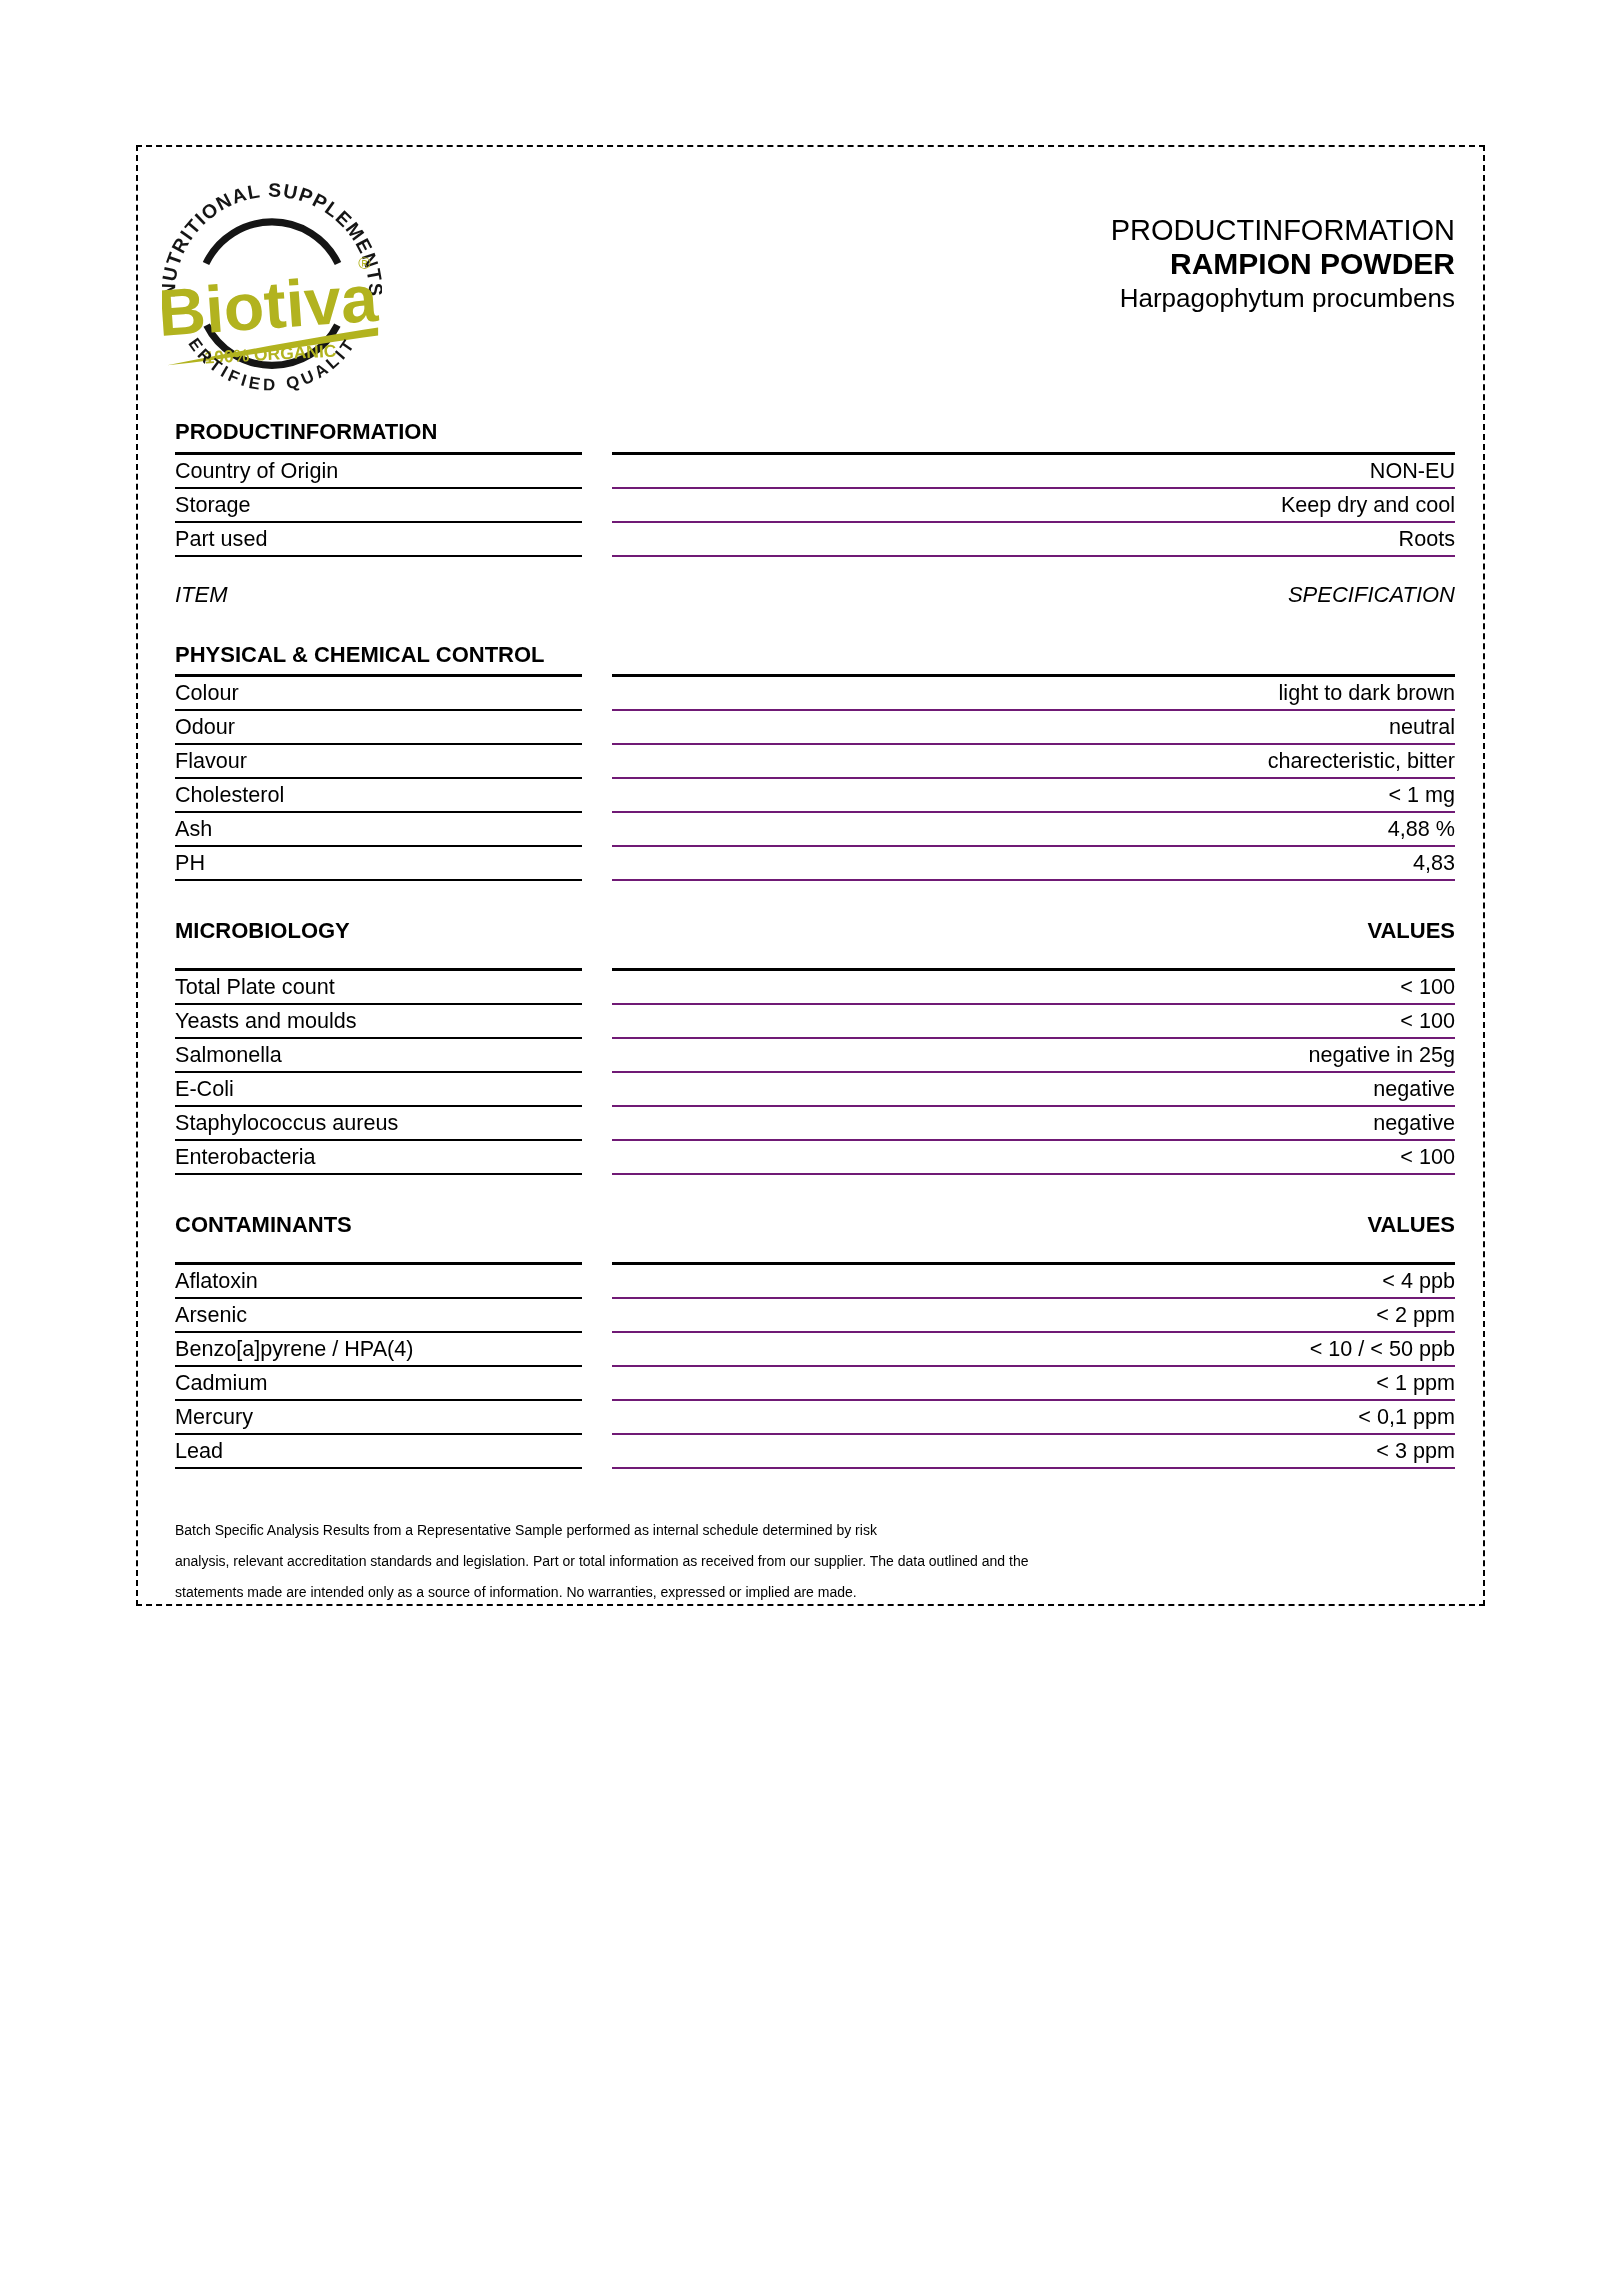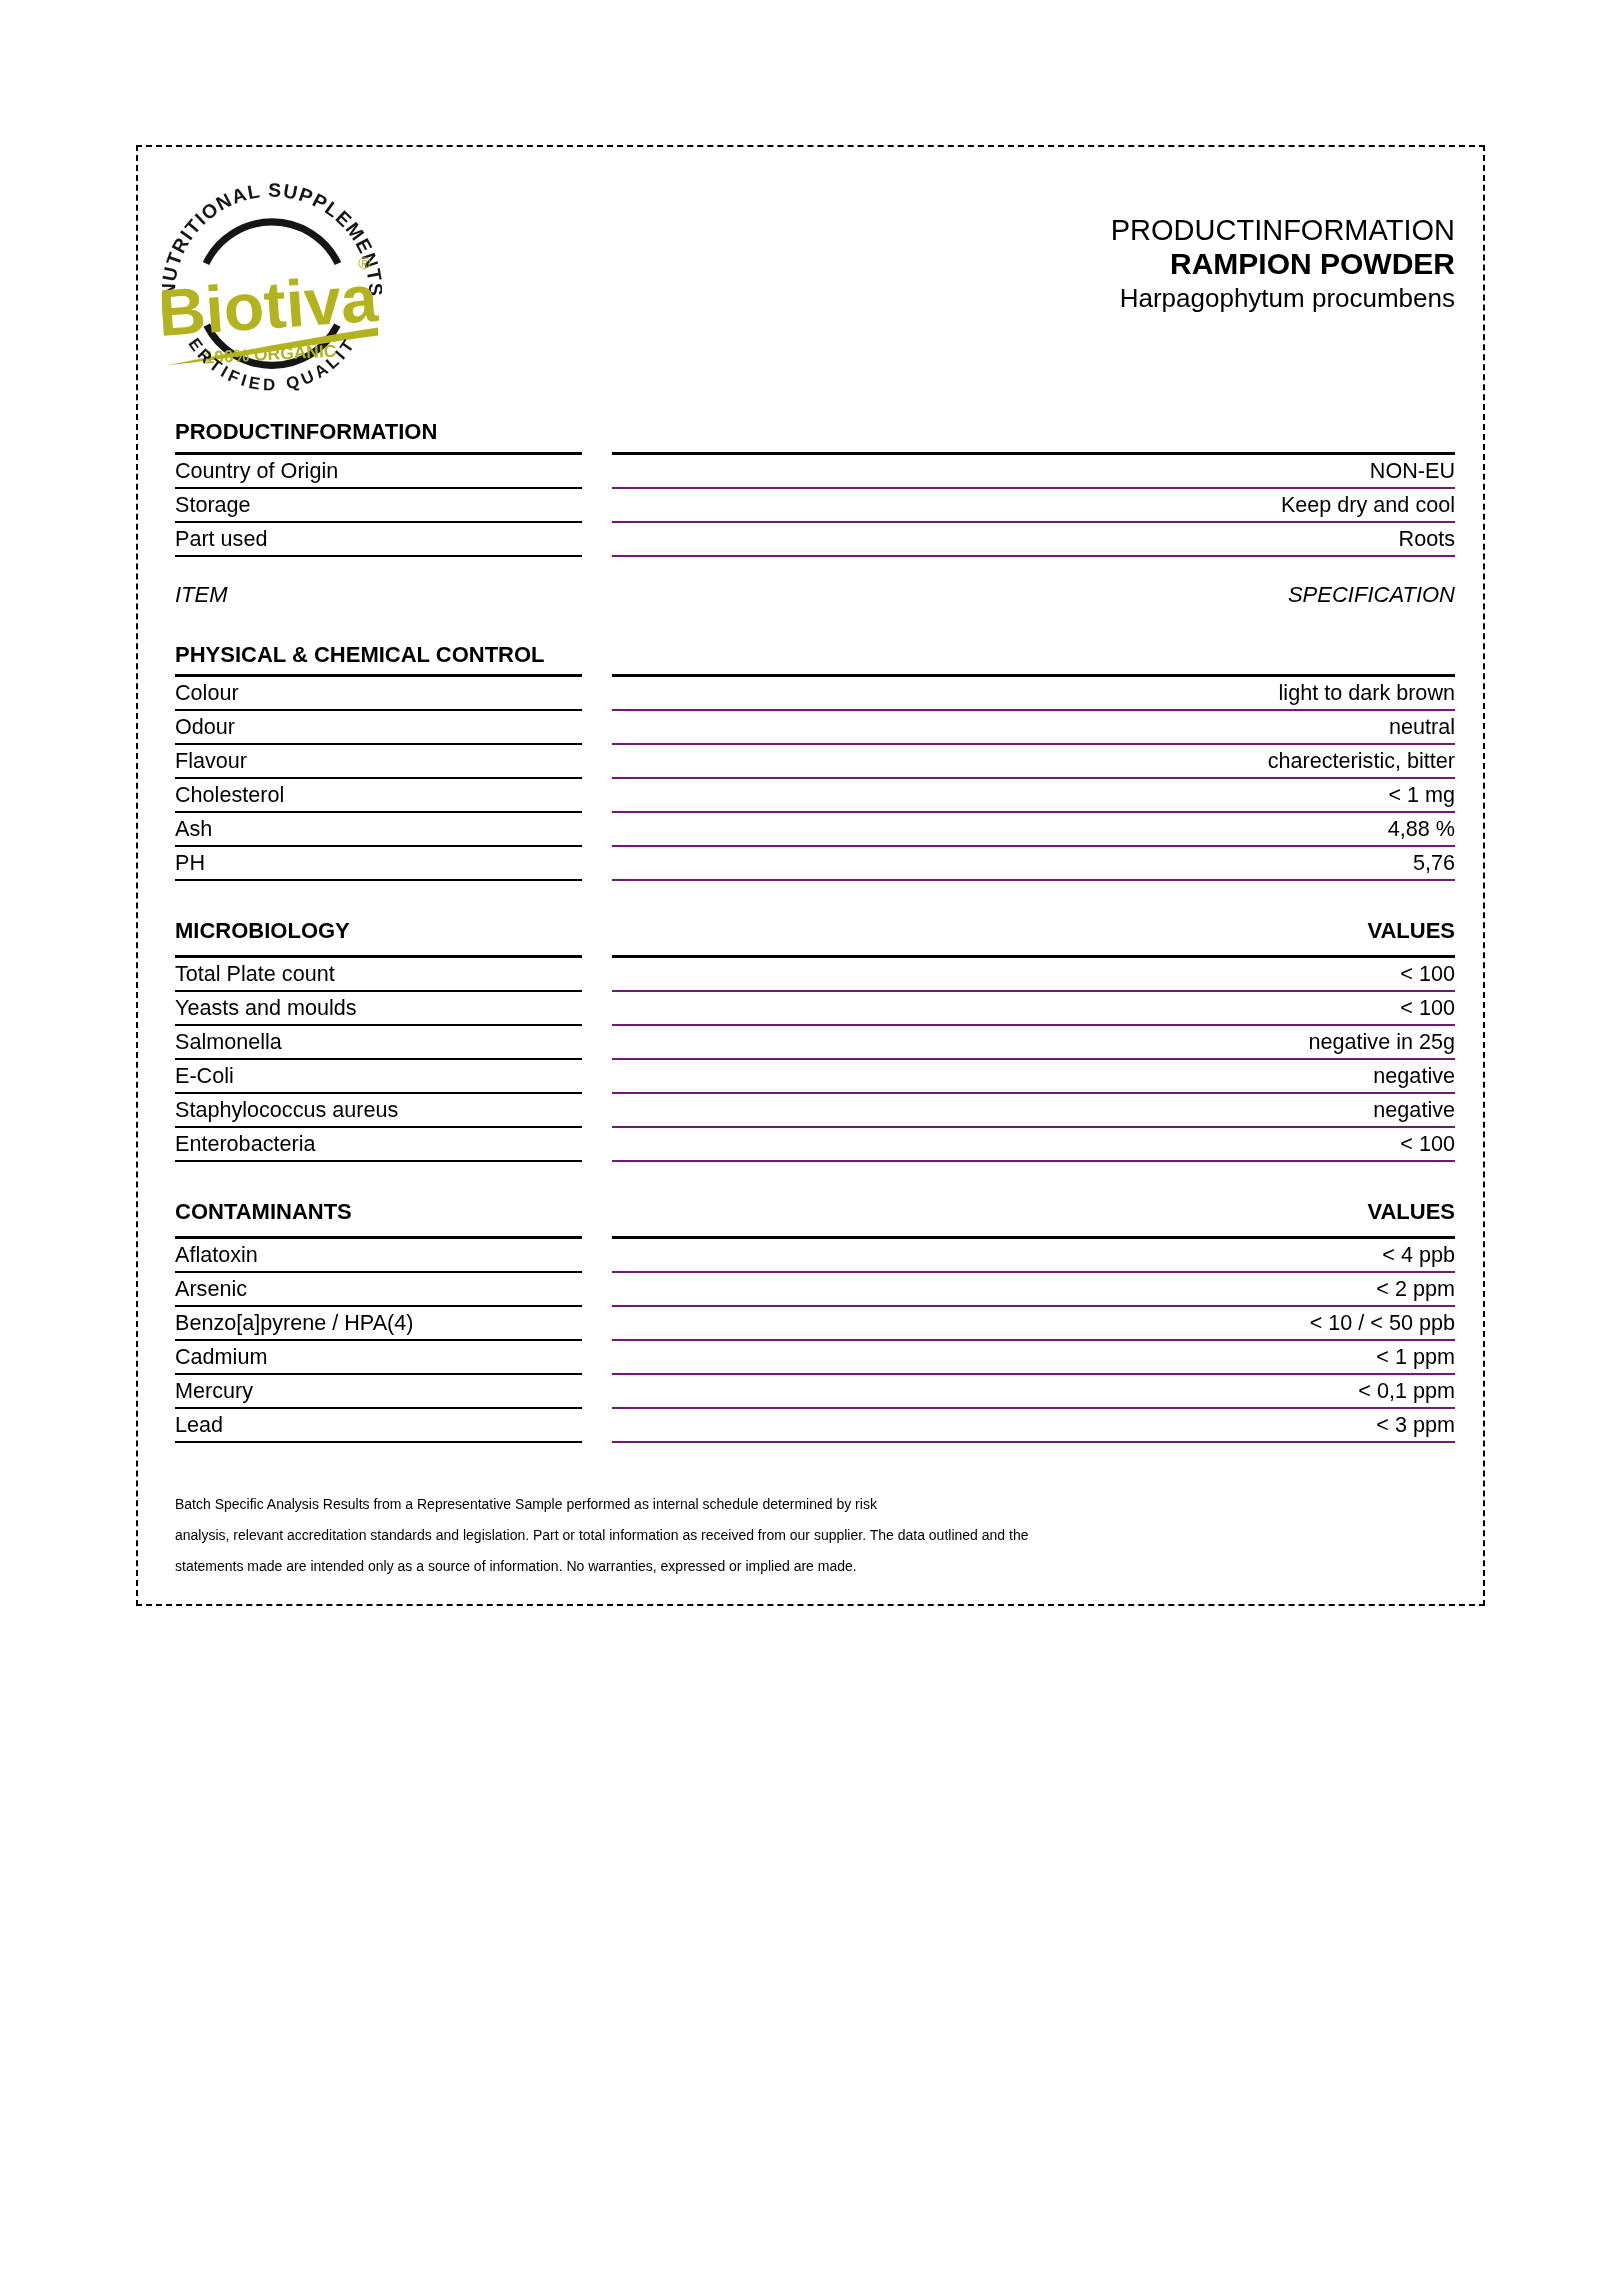--- a/index.html
+++ b/index.html
@@ -50,21 +50,21 @@
     padding-bottom:6.5px;
     line-height:26px;
     white-space:nowrap;
   }
   .sec-header .hgap{width:30px;}
   .sec-header .hr{
     flex:1;
     border-bottom:3.9px solid #000;
     font-size:22px; font-weight:bold;
     display:flex; align-items:flex-end; justify-content:flex-end;
-    padding-bottom:11px;
+    padding-bottom:24px;
     line-height:26px;
   }
   .row{display:flex;}
   .row .cl{
     width:407px; height:34px;
     border-bottom:2px solid #000;
     box-sizing:border-box;
     display:flex; align-items:center;
     font-size:21.6px;
     white-space:nowrap;
@@ -182,21 +182,21 @@
         <div class="cr">&lt; 1 mg</div>
       </div>
       <div class="row">
         <div class="cl">Ash</div>
         <div class="gap"></div>
         <div class="cr">4,88 %</div>
       </div>
       <div class="row">
         <div class="cl">PH</div>
         <div class="gap"></div>
-        <div class="cr">5,76</div>
+        <div class="cr">4,83</div>
       </div>
     </div>
 
     <div class="mt-sec">
       <div class="sec-header">
         <div class="hl">MICROBIOLOGY</div>
         <div class="hgap"></div>
         <div class="hr">VALUES</div>
       </div>
       <div class="row">

